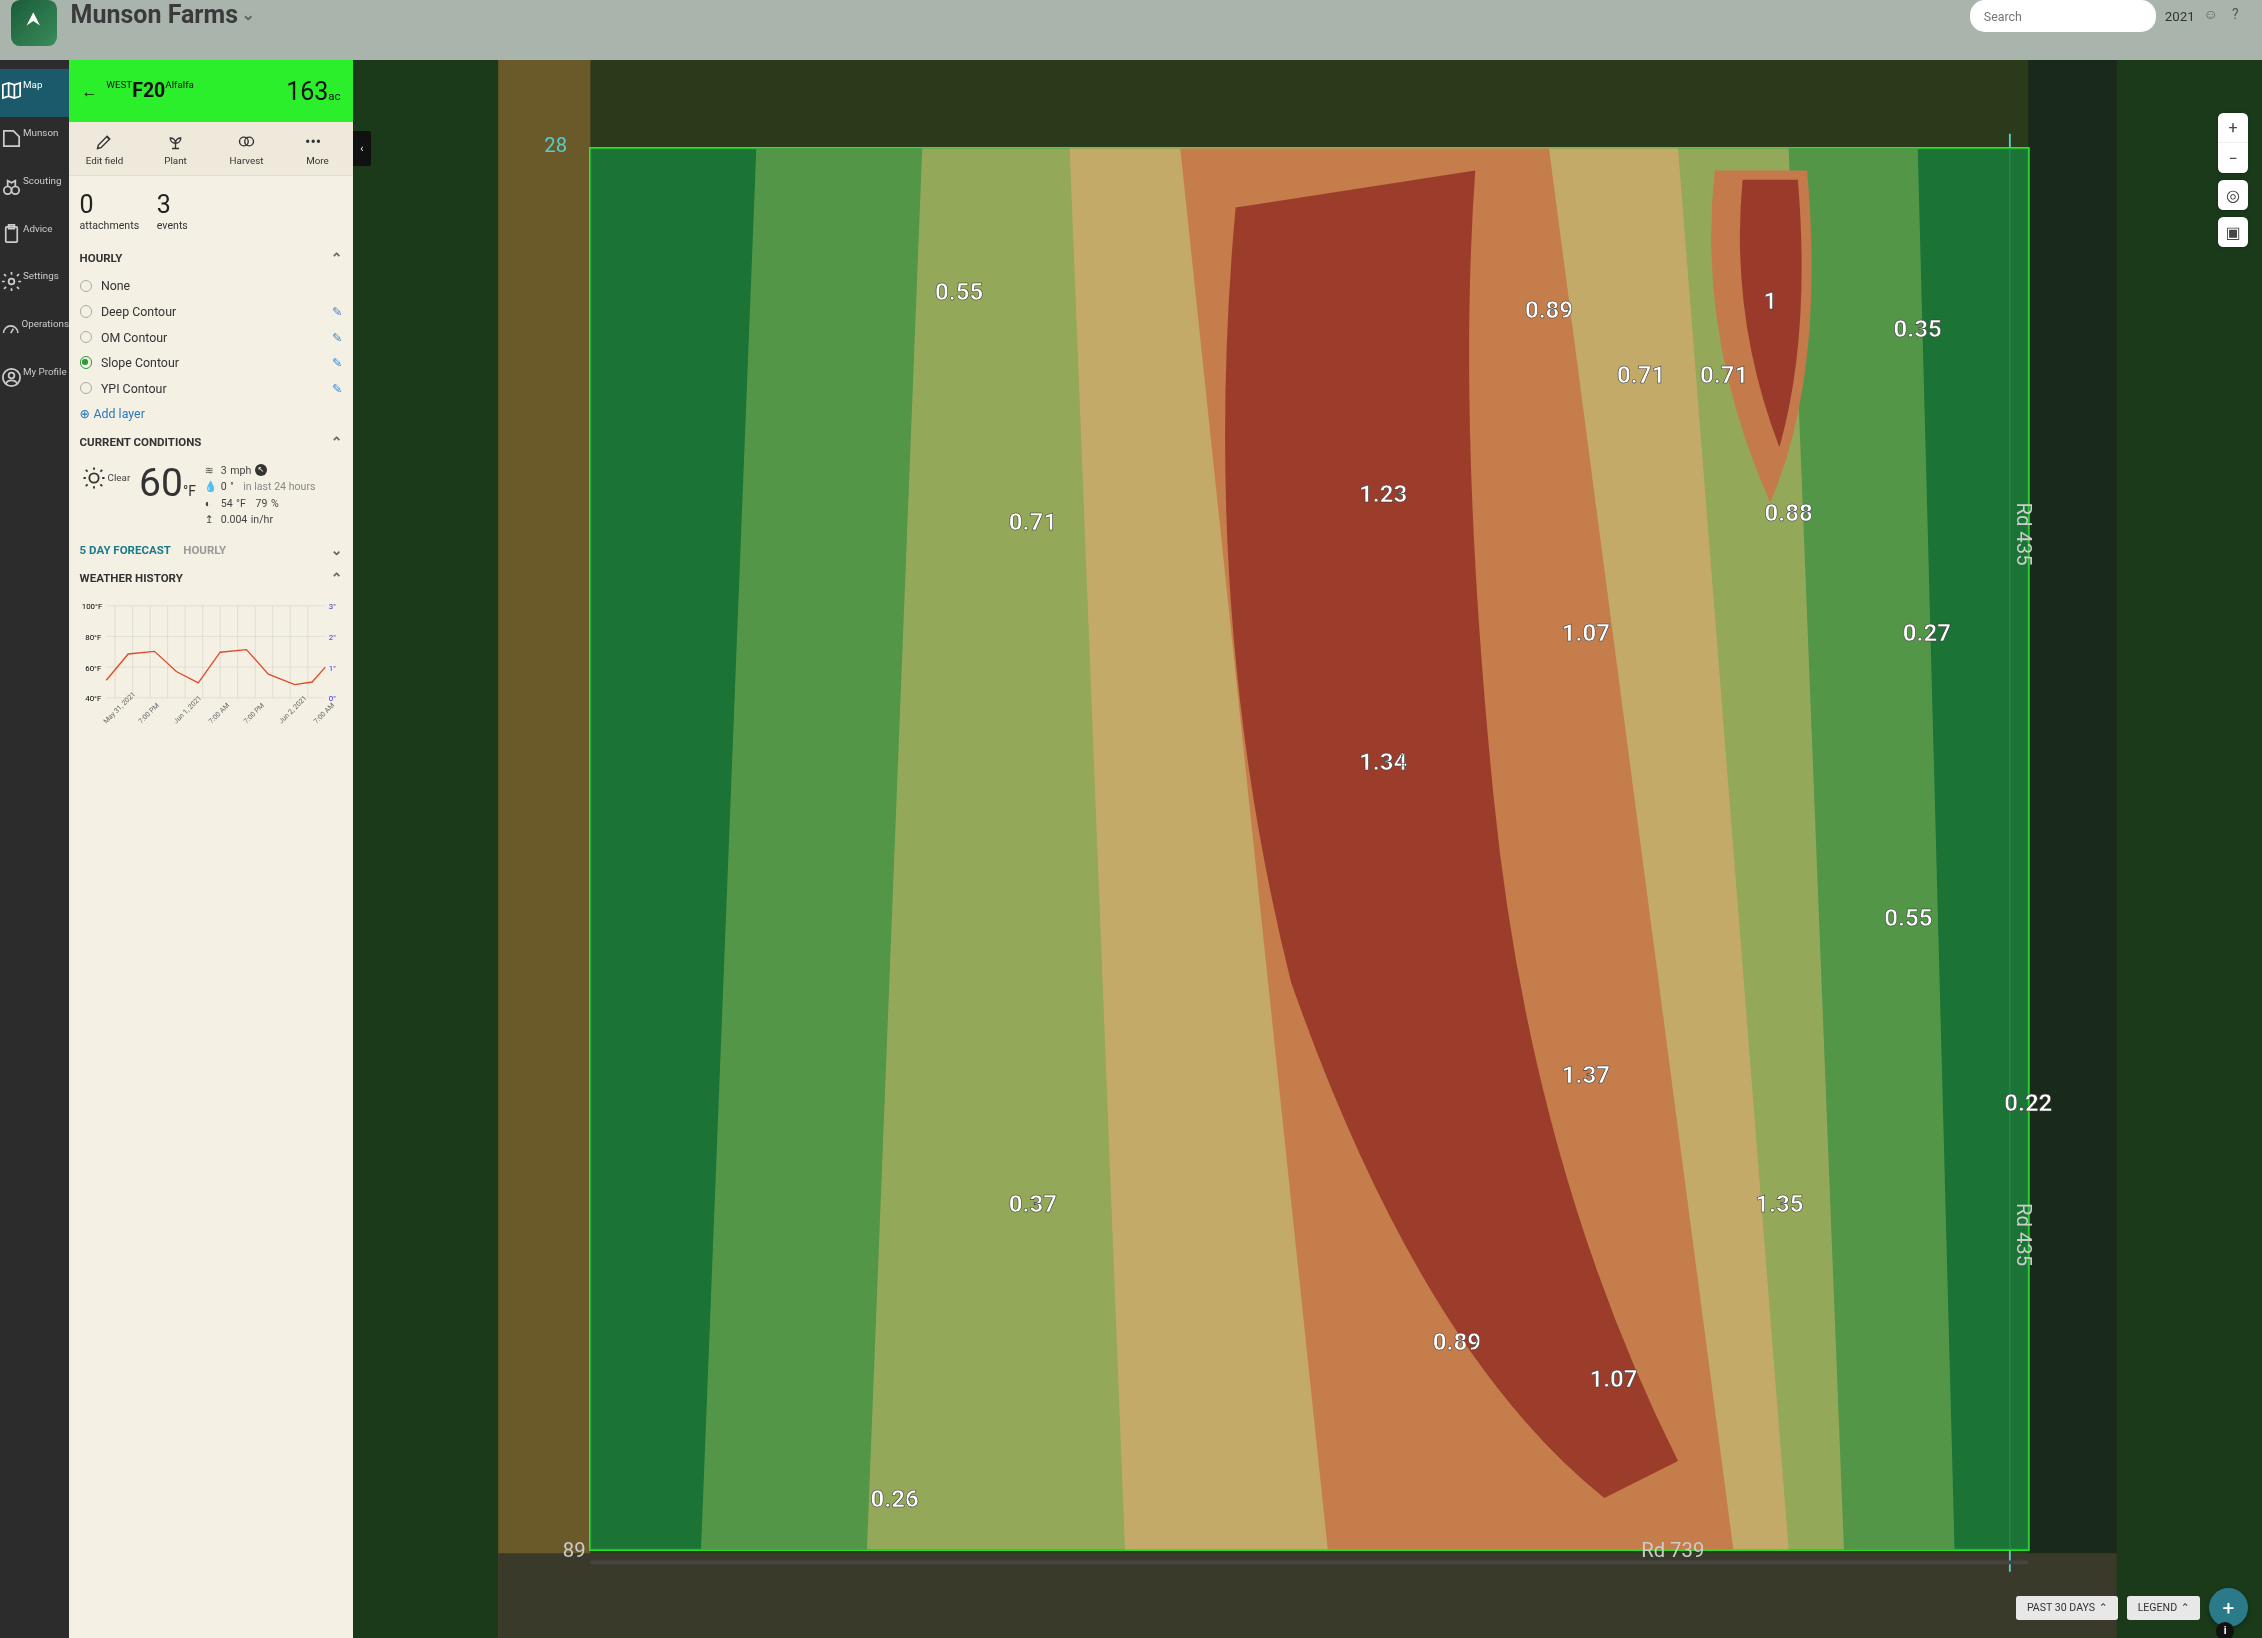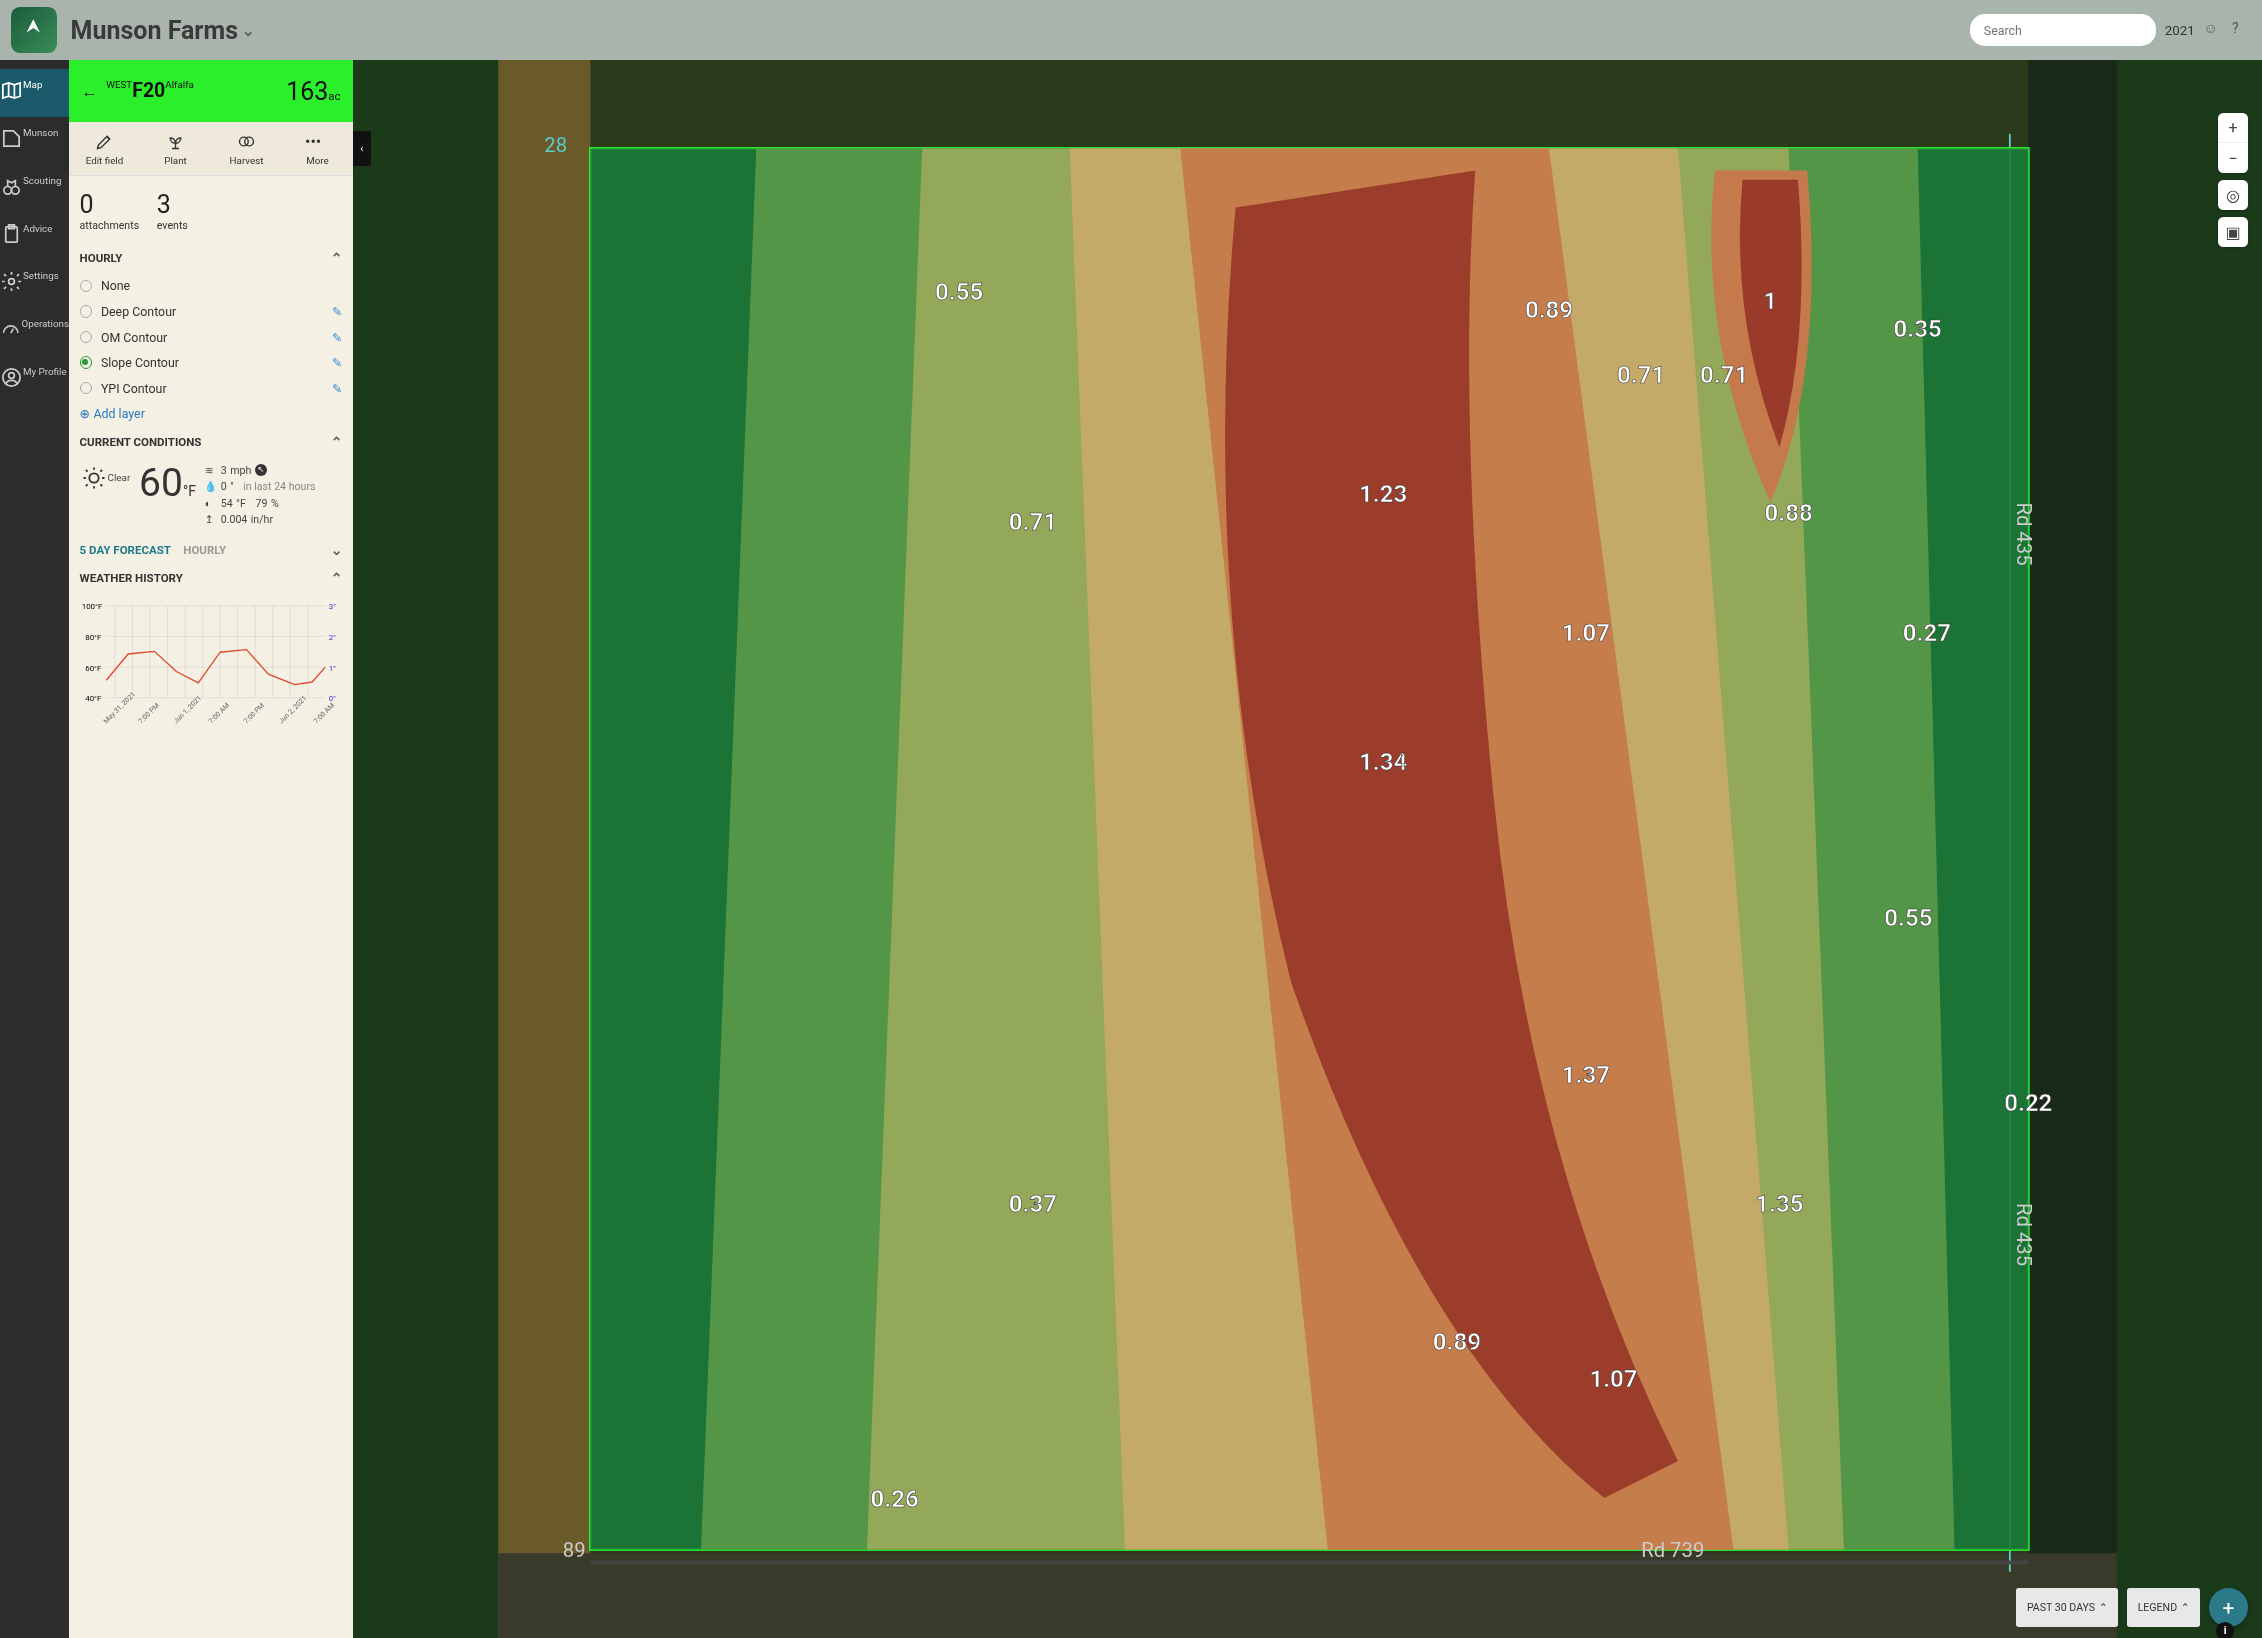--- a/index.html
+++ b/index.html
@@ -1,17 +1,17 @@
 <!DOCTYPE html>
 <html style="font-size:14px"><head>
 <meta charset="utf-8">
 <style>
   *{box-sizing:border-box;margin:0;padding:0;font-family:-apple-system,BlinkMacSystemFont,"Segoe UI",Roboto,Arial,sans-serif}
   body{width:1131px;height:819px;overflow:hidden;background:#2a2a2a}
-  .topbar{position:absolute;left:0;top:0;right:0;height:60px;background:rgba(190,205,195,0.85);display:flex;align-items:center;padding:0 10.6px;z-index:20}
+  .topbar{position:absolute;left:0;top:0;right:0;height:60px;background:rgba(190,205,195,0.85);display:flex;align-items:flex-start;padding:0 10.6px;z-index:20}
   .logo{width:46px;height:46px;border-radius:8.9px;background:linear-gradient(135deg,#1a5c3a,#3a8c5a);display:flex;align-items:center;justify-content:center;margin-right:14px}
   .logo svg{fill:white}
   .farm-name{font-size:25px;font-weight:700;color:#3a3a3a;cursor:pointer;display:flex;align-items:center}
   .farm-name .chev{margin-left:3.5px;font-size:16px;color:#666}
   .top-right{margin-left:auto;display:flex;align-items:center;gap:8.9px}
   .search-box{width:186px;height:30px;border-radius:15px;background:white;border:none;padding:16px 14px;font-size:12.4px;color:#888}
   .year{font-size:13.3px;color:#333}
   .tb-icon{width:19.5px;height:19.5px;color:#555;cursor:pointer}
 
   .leftnav{position:absolute;left:0;top:60px;bottom:0;width:69px;background:#2c2c2c;display:flex;flex-direction:column;align-items:center;padding-top:8.9px;z-index:15}
@@ -69,21 +69,21 @@
   .map-label{font-size:13px;font-weight:700;fill:white;stroke:#333;stroke-width:0.3px}
   .road-label{font-size:11px;fill:#ccc}
   .field-number{font-size:11px;fill:#5acaca}
 
   .map-collapse{position:absolute;left:0;top:71px;width:17.7px;height:35px;background:#111;color:white;display:flex;align-items:center;justify-content:center;cursor:pointer;border-radius:0 1.8px 1.8px 0;font-size:10.6px}
   .map-ctrls{position:absolute;top:53px;right:14px;display:flex;flex-direction:column;gap:7px}
   .ctrl-group{background:white;border-radius:5.3px;box-shadow:0 0.9px 3.5px rgba(0,0,0,.2);overflow:hidden}
   .ctrl-btn{width:30px;height:30px;display:flex;align-items:center;justify-content:center;font-size:16px;color:#444;cursor:pointer;border-bottom:0.9px solid #eee}
   .ctrl-btn:last-child{border-bottom:none}
 
-  .map-bottom{position:absolute;right:14px;bottom:10.6px;display:flex;gap:8.9px}
+  .map-bottom{position:absolute;right:14px;bottom:10.6px;display:flex;align-items:center;gap:8.9px}
   .pill{background:#e8e8e8;padding:5.3px 10.6px;font-size:10.6px;color:#333;border-radius:2.7px;cursor:pointer;display:flex;align-items:center;gap:3.5px}
   .fab{width:39px;height:39px;border-radius:50%;background:#2a7a8a;color:white;display:flex;align-items:center;justify-content:center;font-size:21px;cursor:pointer;box-shadow:0 1.8px 5.3px rgba(0,0,0,.3)}
   .info-dot{width:17.7px;height:17.7px;border-radius:50%;background:#111;color:white;display:flex;align-items:center;justify-content:center;font-size:10.6px;font-weight:700;cursor:pointer;position:absolute;right:14px;bottom:-1.8px}
   .info-wrap{position:absolute;right:14px;bottom:0}
 </style>
 </head>
 <body>
 
 <div class="topbar">
   <div class="logo">

